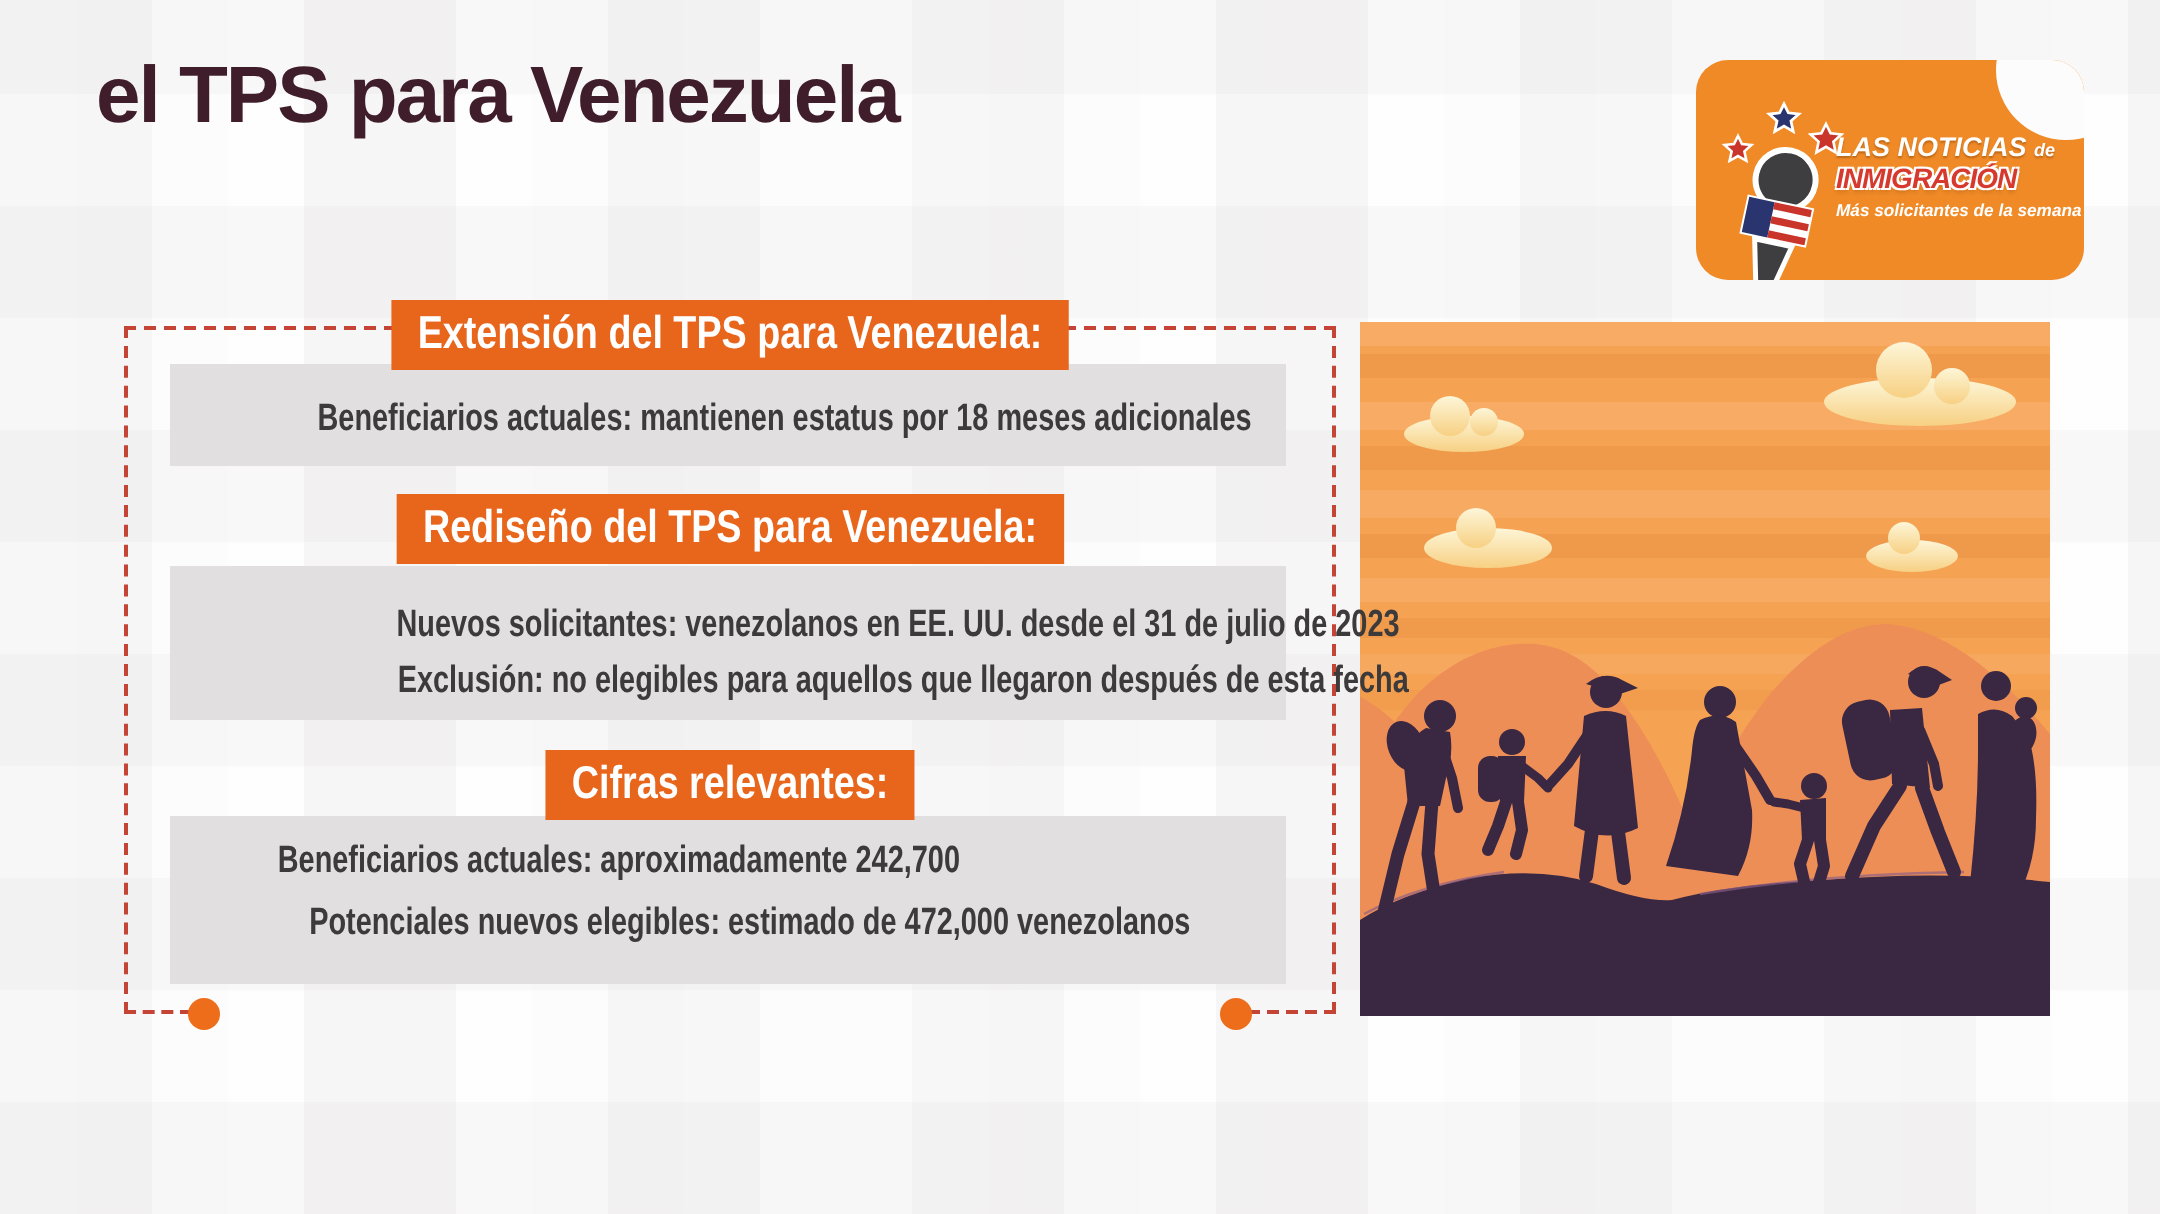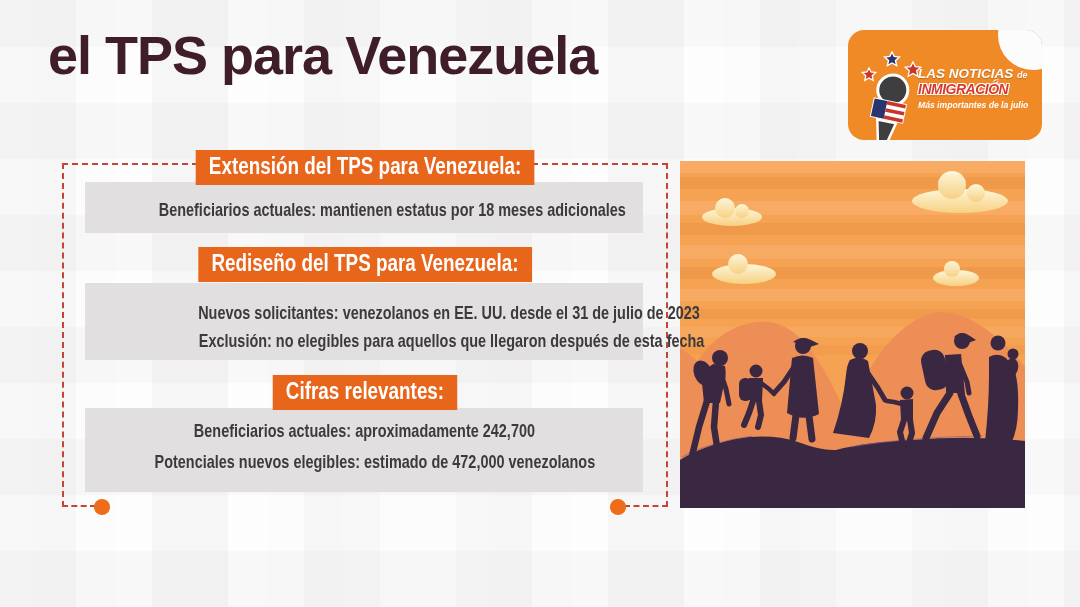--- a/index.html
+++ b/index.html
@@ -8,21 +8,21 @@
     position:relative; width:1080px; height:607px; overflow:hidden;
     background-color:#fdfcfc;
     background-image:
       repeating-linear-gradient(90deg, rgba(120,115,115,0.045) 0 76px, rgba(0,0,0,0) 76px 152px),
       repeating-linear-gradient(0deg, rgba(120,115,115,0.04) 0 56px, rgba(0,0,0,0) 56px 112px),
       repeating-linear-gradient(90deg, rgba(255,255,255,0.5) 0 38px, rgba(0,0,0,0) 38px 114px);
   }
   
   .title{ position:absolute; left:48px; top:26px; line-height:1.02; }
   .title .l1{ font-size:45px; font-weight:800; color:#f0791d; letter-spacing:-1px; }
-  .title .l2{ font-size:54px; font-weight:800; color:#3f1d2a; letter-spacing:-1px; margin-top:2px; }
+  .title .l2{ font-size:40px; font-weight:800; color:#3f1d2a; letter-spacing:-1px; margin-top:2px; }
   
   .badge{ position:absolute; left:848px; top:30px; width:194px; height:110px;
           background:#f08a26; border-radius:16px; overflow:hidden; }
   .badge .notch{ position:absolute; right:-26px; top:-30px; width:70px; height:70px;
                  border-radius:50%; background:#fdfcfc; }
   .badge svg.mic{ position:absolute; left:8px; top:18px; }
   .badge .btxt{ position:absolute; left:70px; top:36px; width:120px; font-style:italic; }
   .badge .b1{ font-size:13.5px; font-weight:800; color:#ffffff; white-space:nowrap;
               text-shadow:0 1px 1px rgba(90,40,0,0.35); }
   .badge .b1 .sm{ font-size:9px;margin-top:10px; }
@@ -38,21 +38,21 @@
   .edge.bseg1{ left:0; bottom:0; width:34px; border-top:2px dashed #c44536; }
   .edge.bseg2{ right:0; bottom:0; width:44px; border-top:2px dashed #c44536; }
   .dot{ position:absolute; bottom:-8px; width:16px; height:16px; border-radius:50%; background:#ee6d1a; }
   .dot.d1{ left:32px; } .dot.d2{ left:548px; }
   
   .sec-header{ position:absolute; left:50%; transform:translateX(-50%) scaleX(0.82);
                background:#e8651c; color:#ffffff; font-weight:700; font-size:23px;
                padding:3px 16px 5px; white-space:nowrap; z-index:3; }
   .gray-box{ position:absolute; left:23px; width:558px; background:#e1dfdf; z-index:2;
              display:flex; flex-direction:column; justify-content:flex-end; align-items:center; }
-  .bline{ width:100%; text-align:center; }
+  .bline{ width:100%; text-align:left; }
   .bline span{ display:inline-block; transform:scaleX(0.76); transform-origin:50% 50%;
                white-space:nowrap; font-size:19px; font-weight:700; color:#3d3a3c; }
   
   .illu{ position:absolute; left:680px; top:161px; width:345px; height:347px; }
   
   .qlogo{ position:absolute; left:28px; top:522px; width:170px; }
   .qlogo svg{ position:absolute; left:14px; top:0; }
   .qname{ font-family:"DejaVu Serif", serif; font-weight:700; font-size:31px; color:#b06a2b;
           letter-spacing:0px; margin-top:28px; line-height:1; }
   .qsub{ font-family:"DejaVu Serif", serif; font-weight:700; font-size:13.5px; color:#8e4e1e;
@@ -83,21 +83,21 @@
             <rect x="30" y="61.2" width="19" height="3.6" fill="#c9342b"></rect>
             <rect x="30" y="68.4" width="19" height="3.6" fill="#c9342b"></rect>
           </g>
           <path d="M24,74 L43,74 L38,96 Q33,100 29,95 Z" fill="#3e3e40" stroke="#ffffff" stroke-width="2.5"></path>
         </g>
       </g>
     </svg>
     <div class="btxt">
       <div class="b1"><span>LAS NOTICIAS</span> <span class="sm">de</span></div>
       <div class="b2">INMIGRACIÓN</div>
-      <div class="b3">Más importantes de la julio</div>
+      <div class="b3">Más solicitantes de la semana</div>
     </div>
   </div>
 
   <div class="panel">
     <div class="edge top"></div>
     <div class="edge left"></div>
     <div class="edge right"></div>
     <div class="edge bseg1"></div>
     <div class="edge bseg2"></div>
     <div class="dot d1"></div>

